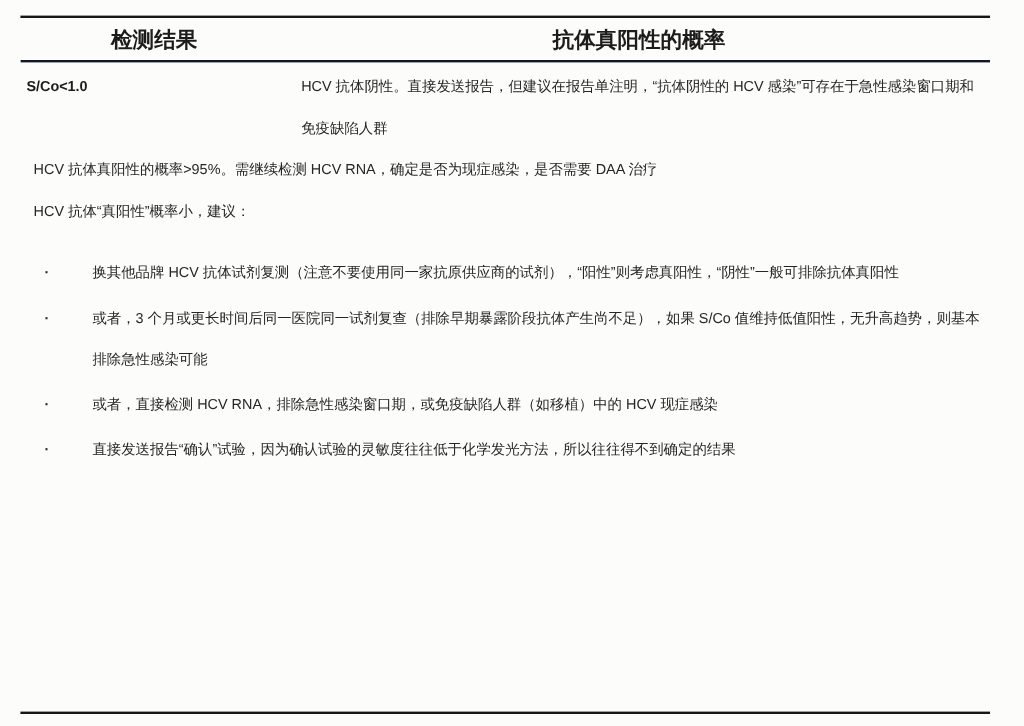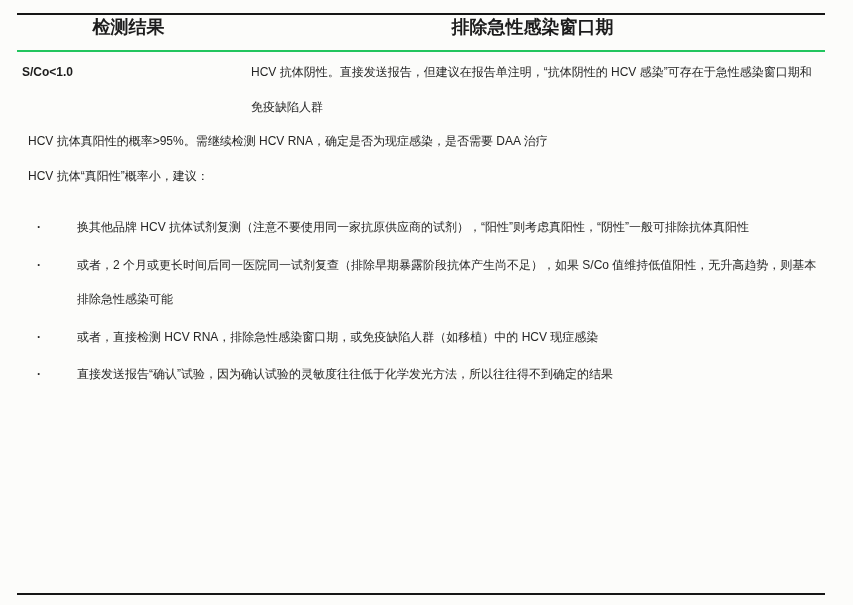--- a/index.html
+++ b/index.html
@@ -22,21 +22,22 @@
     width: 808px;
     height: 578px;
     border-top: 2px solid #161616;
     border-bottom: 2px solid #161616;
     box-sizing: content-box;
     overflow: hidden;
   }
   .thead {
     display: flex;
     height: 35px;
-    border-bottom: 2px solid #22c55e;
+    align-items: center;
+    border-bottom: 2px solid #0f172a;
     font-size: 18px;
     font-weight: bold;
     color: #1c1c1c;
   }
   .th-left {
     width: 223px;
     text-align: center;
   }
   .th-right {
     flex: 1;
@@ -87,21 +88,21 @@
   }
 </style>
 </head>
 <body>
 
 <div class="page">
   <div class="doc-table">
 
     <div class="thead">
       <div class="th-left">检测结果</div>
-      <div class="th-right">排除急性感染窗口期</div>
+      <div class="th-right">抗体真阳性的概率</div>
     </div>
 
     <div class="tbody">
 
       <div class="body-row">
         <div class="result-cell">S/Co&lt;1.0</div>
         <div class="advice-cell">HCV 抗体阴性。直接发送报告，但建议在报告单注明，“抗体阴性的 HCV 感染”可存在于急性感染窗口期和免疫缺陷人群</div>
       </div>
 
       <div class="body-row">
@@ -111,21 +112,21 @@
       <div class="body-row">
         <div class="advice-cell">
           <div>HCV 抗体“真阳性”概率小，建议：</div>
           <ul class="bullet-list">
             <li class="bullet-item">
               <span class="bullet-mark">·</span>
               <span class="bullet-text">换其他品牌 HCV 抗体试剂复测（注意不要使用同一家抗原供应商的试剂），“阳性”则考虑真阳性，“阴性”一般可排除抗体真阳性</span>
             </li>
             <li class="bullet-item">
               <span class="bullet-mark">·</span>
-              <span class="bullet-text">或者，2 个月或更长时间后同一医院同一试剂复查（排除早期暴露阶段抗体产生尚不足），如果 S/Co 值维持低值阳性，无升高趋势，则基本排除急性感染可能</span>
+              <span class="bullet-text">或者，3 个月或更长时间后同一医院同一试剂复查（排除早期暴露阶段抗体产生尚不足），如果 S/Co 值维持低值阳性，无升高趋势，则基本排除急性感染可能</span>
             </li>
             <li class="bullet-item">
               <span class="bullet-mark">·</span>
               <span class="bullet-text">或者，直接检测 HCV RNA，排除急性感染窗口期，或免疫缺陷人群（如移植）中的 HCV 现症感染</span>
             </li>
             <li class="bullet-item">
               <span class="bullet-mark">·</span>
               <span class="bullet-text">直接发送报告“确认”试验，因为确认试验的灵敏度往往低于化学发光方法，所以往往得不到确定的结果</span>
             </li>
           </ul>

